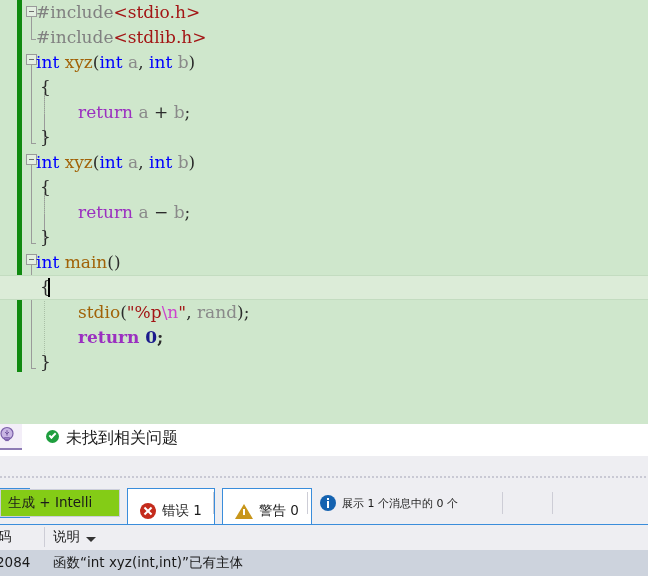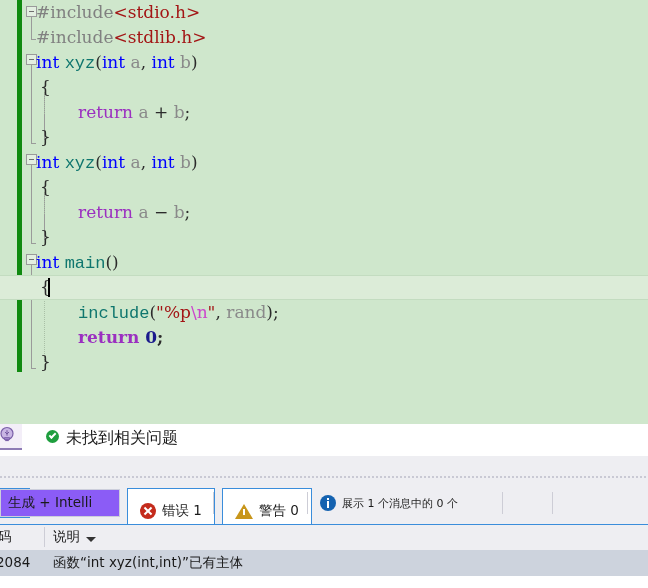--- a/index.html
+++ b/index.html
@@ -65,21 +65,21 @@
   
   .kw   { color: #0000ff; }
   .pre  { color: #808080; }
   .inc  { color: #a31515; }
   .str  { color: #a31515; }
   .esc  { color: #cc44cc; }
   .ret  { color: #9b30c0; }
   .num  { color: #1a1a8c; }
   .punc { color: #2b2b2b; }
   .var  { color: #8a8a8a; }
-  .fn   { color: #0f766e; font-family: Liberation Mono, monospace; }
+  .fn   { color: #a16207; }
 
   
   .fold-box {
     position: absolute;
     width: 11px; height: 11px;
     box-sizing: border-box;
     border: 1px solid #9a9a9a;
     background: #e3efe1;
   }
   .fold-box::before {
@@ -302,21 +302,21 @@
     left: 6px; top: 5px;
     width: 7px; height: 7px;
     border-radius: 50%;
     background: #c42b1c;
   }
   #build-combo {
     position: absolute;
     top: 5px;
     width: 120px; height: 28px;
     box-sizing: border-box;
-    background: #8b5cf6;
+    background: #84cc16;
     border: 1px solid #cccedb;
     overflow: hidden;
   }
   #build-combo .lbl {
     position: absolute;
     left: 7px; top: 4px;
     font-size: 13.5px;
     color: #1a1a1a;
     font-family: "DejaVu Sans", "Liberation Sans", sans-serif;
     white-space: nowrap;
@@ -447,21 +447,21 @@
     <div class="line" style="top:250px;">
       <span class="txt"><span class="kw">int</span><span class="punc"> </span><span class="fn">main</span><span class="punc">()</span></span>
     </div>
 
     <div class="line cur" style="top:275px;">
       <span class="txt" style="left:40px;"><span class="punc">{</span></span>
       <span class="caret" style="left:48px;"></span>
     </div>
 
     <div class="line" style="top:300px;">
-      <span class="txt" style="left:78px;"><span class="fn">include</span><span class="punc">(</span><span class="str">"%p</span><span class="esc">\n</span><span class="str">"</span><span class="punc">, </span><span class="var">rand</span><span class="punc">);</span></span>
+      <span class="txt" style="left:78px;"><span class="fn">stdio</span><span class="punc">(</span><span class="str">"%p</span><span class="esc">\n</span><span class="str">"</span><span class="punc">, </span><span class="var">rand</span><span class="punc">);</span></span>
     </div>
 
     <div class="line" style="top:325px;">
       <span class="txt" style="left:78px;font-weight:bold;"><span class="ret">return</span><span class="punc"> </span><span class="num">0</span><span class="punc">;</span></span>
     </div>
 
     <div class="line" style="top:350px;">
       <span class="txt" style="left:40px;"><span class="punc">}</span></span>
     </div>
 

